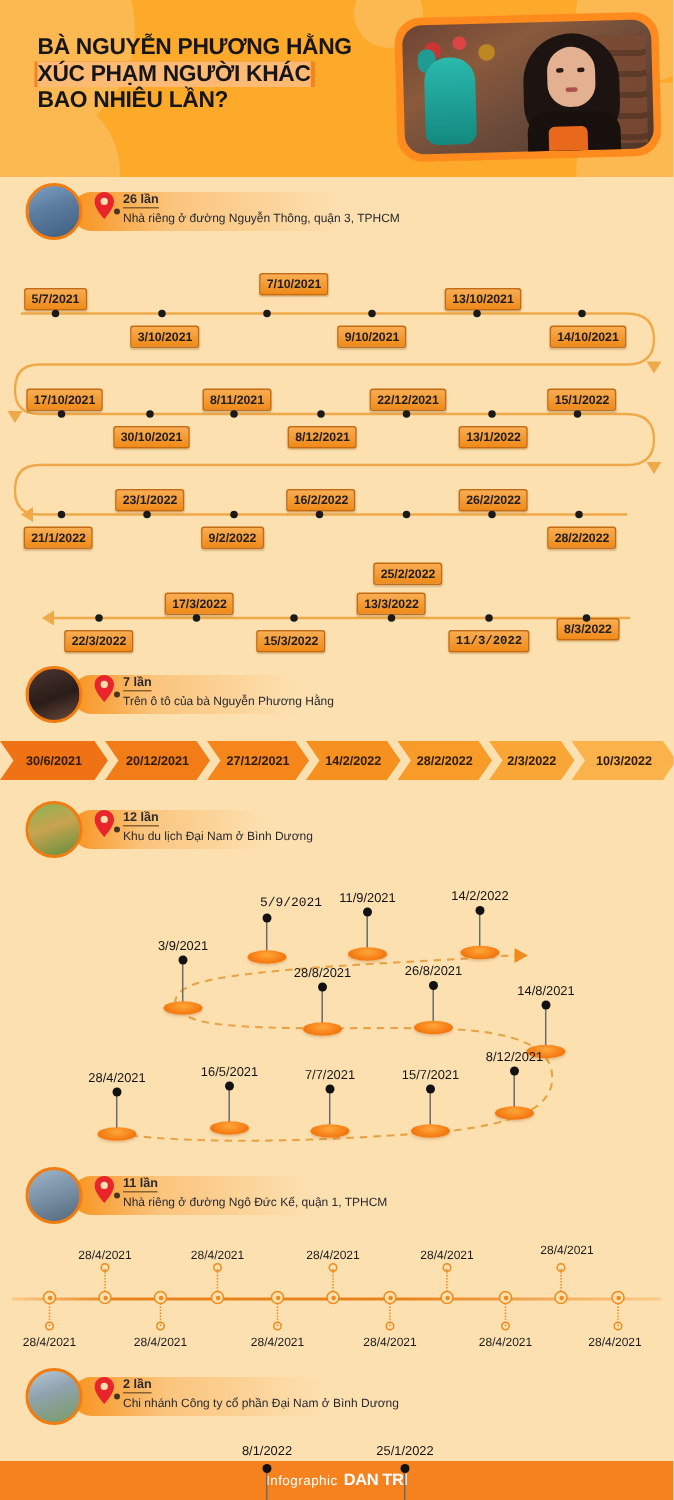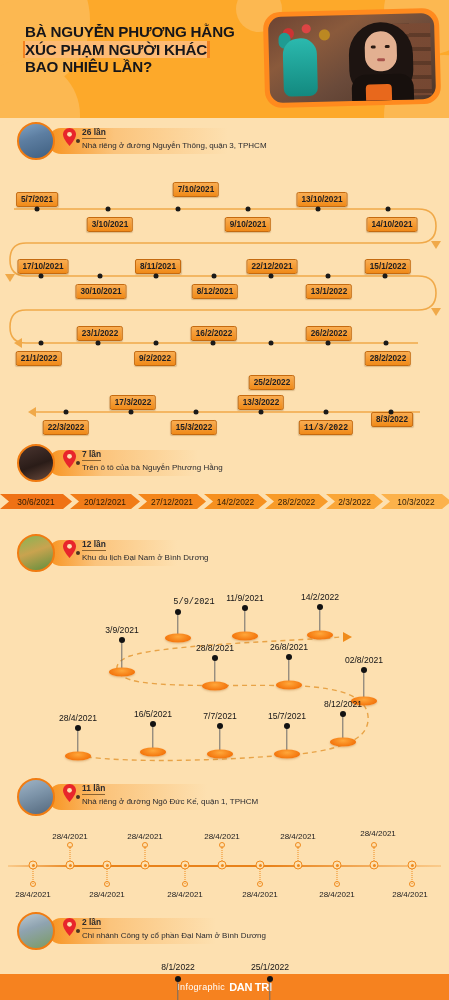--- a/index.html
+++ b/index.html
@@ -104,22 +104,22 @@
   }
   .dnode {
     position:absolute; width:5px; height:5px; border-radius:50%;
     background:#1a1a1a; z-index:5; transform:translate(-50%,-50%);
   }
 
   
   .tl2 { position:relative; height:46px; }
   .chevrow { position:absolute; left:0; top:8px; width:449px; height:26px; display:flex; }
   .chev {
-    position:relative; height:15px; display:flex; align-items:center; justify-content:center;
-    font-size:8.4px; font-weight:normal; color:#2b1a06;
+    position:relative; height:26px; display:flex; align-items:center; justify-content:center;
+    font-size:8.4px; font-weight:bold; color:#2b1a06;
     clip-path: polygon(0 0, calc(100% - 9px) 0, 100% 50%, calc(100% - 9px) 100%, 0 100%, 9px 50%);
     margin-right:-2px;
   }
 
   
   .tl3 { position:relative; height:200px; }
   .tl3 svg.path3 { position:absolute; left:0; top:0; }
   .ell {
     position:absolute; width:26px; height:9px; border-radius:50%;
     background: radial-gradient(ellipse at 50% 35%, #ffa73a 0%, #f4760d 70%, #e0670a 100%);
@@ -363,21 +363,21 @@
     <div class="dlabel3" style="left:215px; top:67px;">28/8/2021</div>
 
     <div class="stem" style="left:289px; top:83px; height:24px;"></div>
     <div class="ell" style="left:289px; top:109px;"></div>
     <div class="knob" style="left:289px; top:81px;"></div>
     <div class="dlabel3" style="left:289px; top:66px;">26/8/2021</div>
 
     <div class="stem" style="left:364px; top:96px; height:26px;"></div>
     <div class="ell" style="left:364px; top:125px;"></div>
     <div class="knob" style="left:364px; top:94px;"></div>
-    <div class="dlabel3" style="left:364px; top:79px;">02/8/2021</div>
+    <div class="dlabel3" style="left:364px; top:79px;">14/8/2021</div>
 
     <div class="stem" style="left:78px; top:154px; height:24px;"></div>
     <div class="ell" style="left:78px; top:180px;"></div>
     <div class="knob" style="left:78px; top:152px;"></div>
     <div class="dlabel3" style="left:78px; top:137px;">28/4/2021</div>
 
     <div class="stem" style="left:153px; top:150px; height:24px;"></div>
     <div class="ell" style="left:153px; top:176px;"></div>
     <div class="knob" style="left:153px; top:148px;"></div>
     <div class="dlabel3" style="left:153px; top:133px;">16/5/2021</div>

